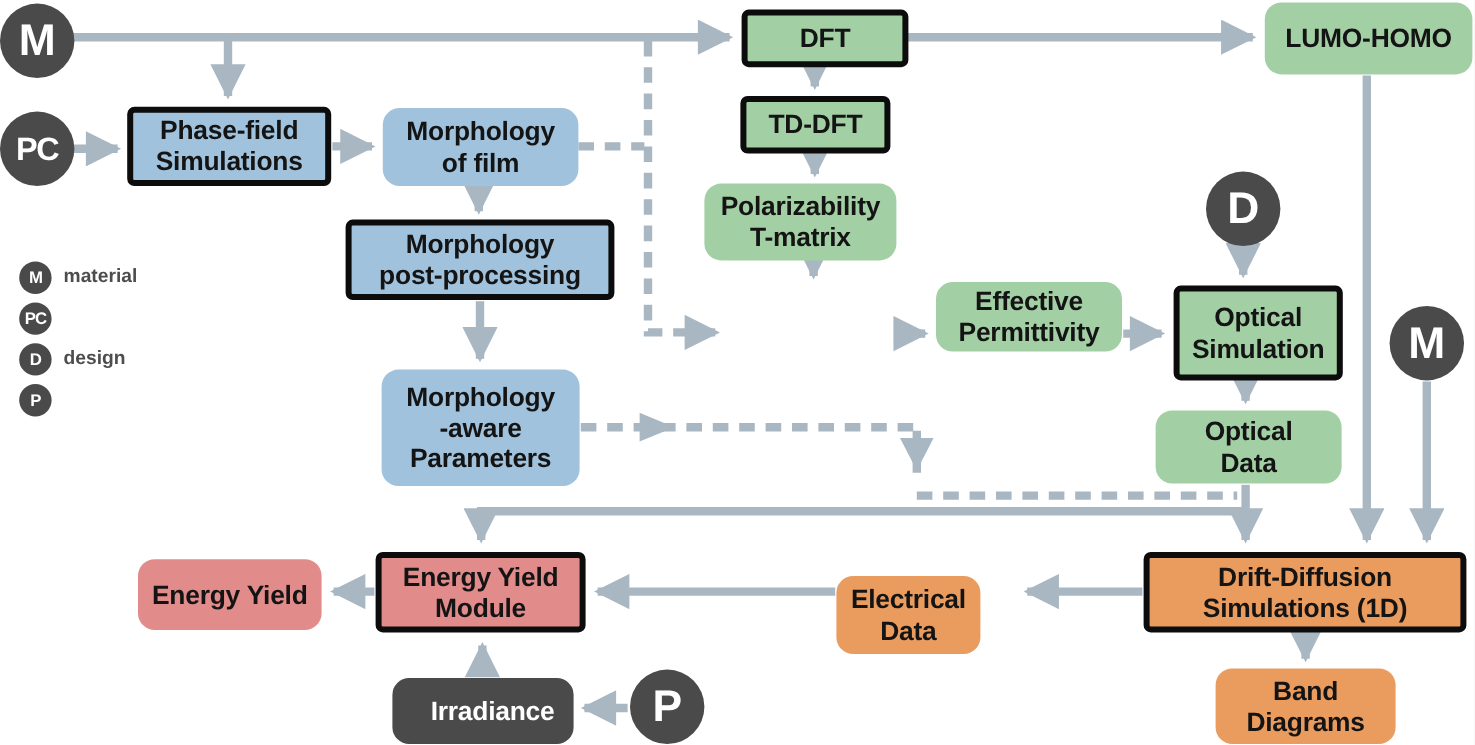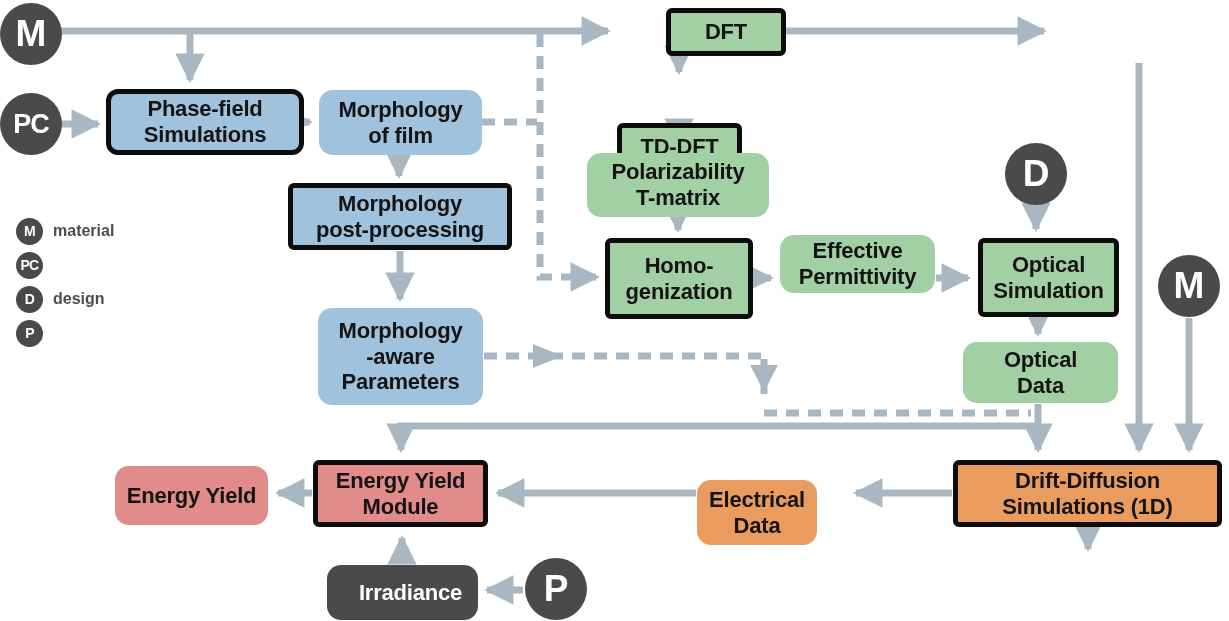--- a/index.html
+++ b/index.html
@@ -120,45 +120,46 @@
         </span>
       <span class="legend-label" data-name="legend-design-label">design</span>
     </div>
     <div class="legend-row" data-name="legend-item-placement">
       <span class="legend-badge" data-name="legend-placement-icon">
           <span data-name="legend-placement-badge-label">P</span>
         </span>
     </div>
   </div>
 
-  <div class="node blue bordered" style="left:106px;top:89px;width:198px;height:66px;border-radius:12px;" data-name="node-phase-field-simulations"><span data-name="node-phase-field-simulations-label">Phase-field
+  <div class="node blue bordered" style="left:106px;top:89px;width:170px;height:66px;" data-name="node-phase-field-simulations"><span data-name="node-phase-field-simulations-label">Phase-field
 Simulations</span></div>
   <div class="node blue" style="left:319px;top:90px;width:163px;height:65px;" data-name="node-morphology-of-film"><span data-name="node-morphology-of-film-label">Morphology
 of film</span></div>
   <div class="node blue bordered" style="left:288px;top:183px;width:224px;height:67px;" data-name="node-morphology-post-processing"><span data-name="node-morphology-post-processing-label">Morphology
 post-processing</span></div>
   <div class="node blue" style="left:318px;top:308px;width:165px;height:97px;" data-name="node-morphology-aware-parameters"><span data-name="node-morphology-aware-parameters-label">Morphology
 -aware
 Parameters</span></div>
 
-  <div class="node green bordered" style="left:618px;top:8px;width:120px;height:48px;margin-left:48px;" data-name="node-dft"><span data-name="node-dft-label">DFT</span></div>
-  <div class="node green bordered" style="left:617px;top:80px;width:125px;height:48px;margin-top:43px;" data-name="node-td-dft"><span data-name="node-td-dft-label">TD-DFT</span></div>
-  <div class="node green" style="left:587px;top:153px;width:182px;height:64px;" data-name="node-polarizability-t-matrix"><span data-name="node-polarizability-t-matrix-label">Polarizability
+  <div class="node green bordered" style="left:618px;top:8px;width:139px;height:48px;" data-name="node-dft"><span data-name="node-dft-label">DFT</span></div>
+  <div class="node green bordered" style="left:617px;top:80px;width:125px;height:48px;" data-name="node-td-dft"><span data-name="node-td-dft-label">TD-DFT</span></div>
+  <div class="node green" style="left:587px;top:153px;width:160px;height:64px;" data-name="node-polarizability-t-matrix"><span data-name="node-polarizability-t-matrix-label">Polarizability
 T-matrix</span></div>
-  <div class="node green bordered" style="left:605px;top:238px;width:148px;height:81px;" data-name="node-homogenization"><span data-name="node-homogenization-label">Homo-
-genization</span></div>
   <div class="node green" style="left:780px;top:235px;width:155px;height:58px;" data-name="node-effective-permittivity"><span data-name="node-effective-permittivity-label">Effective
 Permittivity</span></div>
   <div class="node green bordered" style="left:978px;top:238px;width:141px;height:79px;" data-name="node-optical-simulation"><span data-name="node-optical-simulation-label">Optical
 Simulation</span></div>
   <div class="node green" style="left:963px;top:342px;width:155px;height:61px;" data-name="node-optical-data"><span data-name="node-optical-data-label">Optical
 Data</span></div>
+  <div class="node green" style="left:1054px;top:2px;width:173px;height:60px;" data-name="node-lumo-homo"><span data-name="node-lumo-homo-label">LUMO-HOMO</span></div>
 
   <div class="node pink" style="left:115px;top:466px;width:153px;height:59px;" data-name="node-energy-yield"><span data-name="node-energy-yield-label">Energy Yield</span></div>
   <div class="node pink bordered" style="left:313px;top:460px;width:175px;height:67px;" data-name="node-energy-yield-module"><span data-name="node-energy-yield-module-label">Energy Yield
 Module</span></div>
   <div class="node darkbox" style="left:327px;top:565px;width:151px;height:55px;" data-name="node-irradiance"><span data-name="node-irradiance-label">Irradiance</span></div>
   <div class="node orange" style="left:697px;top:480px;width:120px;height:65px;" data-name="node-electrical-data"><span data-name="node-electrical-data-label">Electrical
 Data</span></div>
   <div class="node orange bordered" style="left:953px;top:460px;width:269px;height:67px;align-items:center;" data-name="node-drift-diffusion-simulations"><span data-name="node-drift-diffusion-simulations-label">Drift-Diffusion
 Simulations (1D)</span></div>
+  <div class="node orange" style="left:1013px;top:557px;width:150px;height:63px;" data-name="node-band-diagrams"><span data-name="node-band-diagrams-label">Band
+Diagrams</span></div>
 
 </div>
 
 </body></html>

